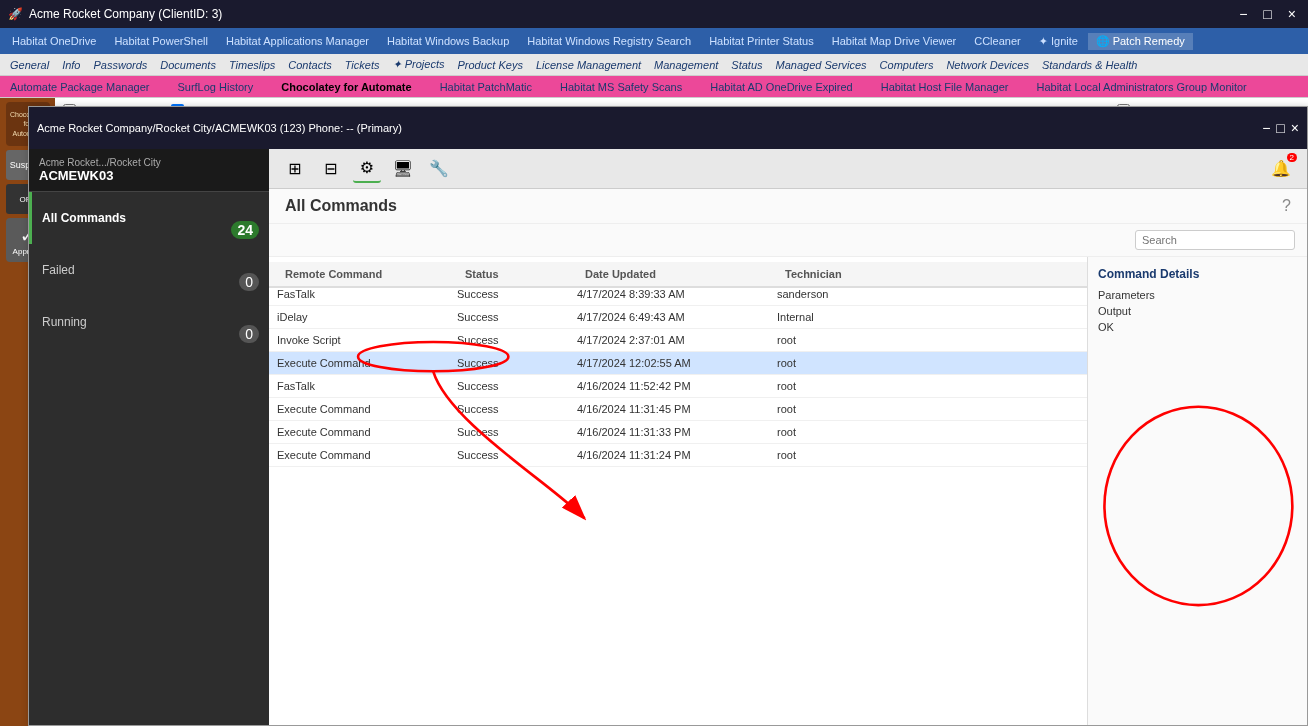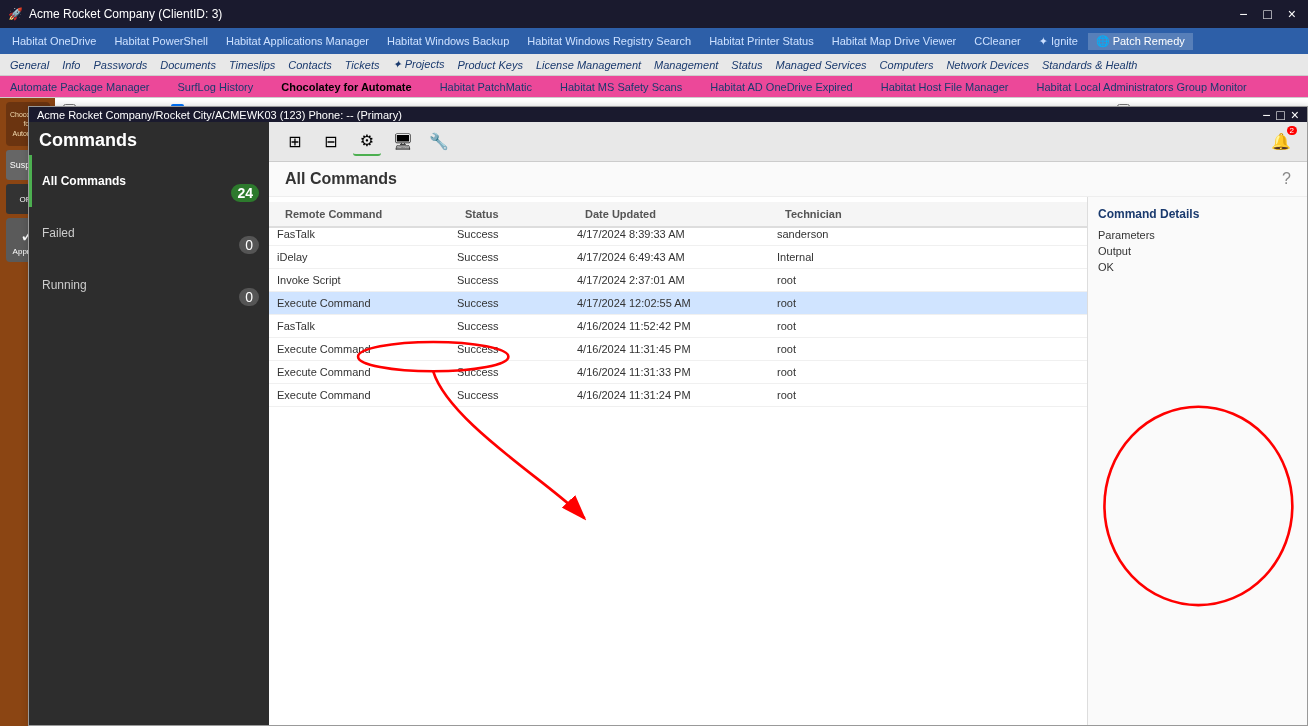--- a/index.html
+++ b/index.html
@@ -219,21 +219,21 @@
       background: #f0f0f0;
       border: 1px solid #999;
       box-shadow: 2px 2px 8px rgba(0,0,0,0.3);
       display: flex;
       flex-direction: column;
     }
 
     .dialog-title-bar {
       background: #1a1a2e;
       color: white;
-      height: 15px;
+      height: 42px;
       display: flex;
       align-items: center;
       padding: 0 8px;
       justify-content: space-between;
       font-size: 11px;
     }
     .dialog-title-controls { display: flex; gap: 6px; }
     .dialog-title-btn { background: none; border: none; color: white; cursor: pointer; font-size: 14px; }
 
     .dialog-body {
@@ -606,21 +606,24 @@
       <div class="dialog-title-controls">
         <button class="dialog-title-btn">−</button>
         <button class="dialog-title-btn">□</button>
         <button class="dialog-title-btn">×</button>
       </div>
     </div>
 
     <div class="dialog-body">
 
       <div class="dialog-left">
-        <div class="dialog-commands-header">Commands</div>
+        <div class="dialog-agent-info">
+          <div class="dialog-agent-company">Acme Rocket.../Rocket City</div>
+          <div class="dialog-agent-name">ACMEWK03</div>
+        </div>
         <div class="dialog-nav-item active">
           <span>All Commands</span>
           <span class="nav-badge green">24</span>
         </div>
         <div class="dialog-nav-item">
           <span>Failed</span>
           <span class="nav-badge">0</span>
         </div>
         <div class="dialog-nav-item">
           <span>Running</span>
@@ -650,20 +653,23 @@
             <span>🔔</span>
             <span class="bell-badge">2</span>
           </button>
         </div>
 
         <div class="dialog-content-header">
           <span class="dialog-content-title">All Commands</span>
           <span style="color:#888; cursor:pointer; font-size:16px;">?</span>
         </div>
 
+        <div class="search-box">
+          <input class="search-input" type="text" placeholder="Search" style="">
+        </div>
 
         <div class="commands-section">
           <div class="commands-list">
 
             <div class="commands-table-header">
               <div>Remote Command</div>
               <div>Status</div>
               <div>Date Updated</div>
               <div>Technician</div>
             </div>

